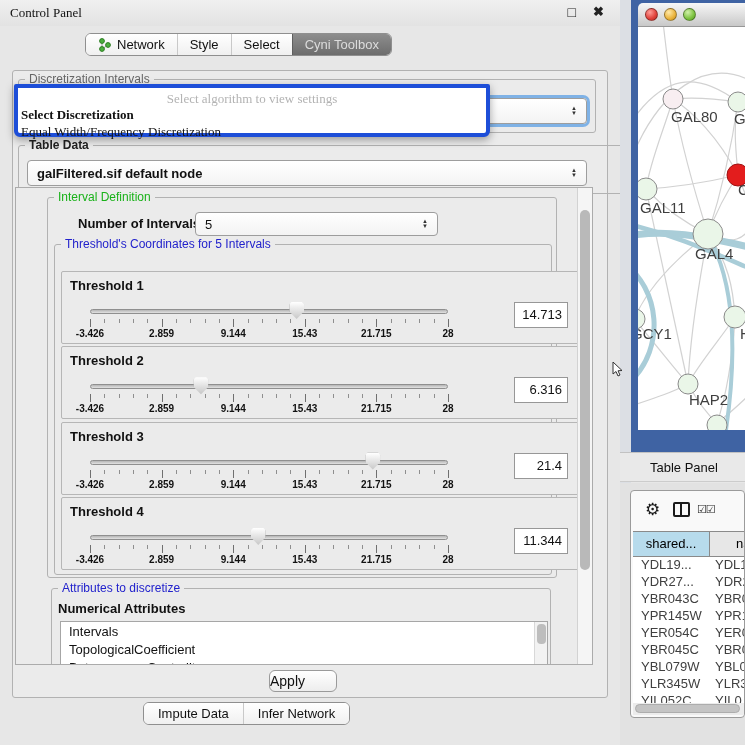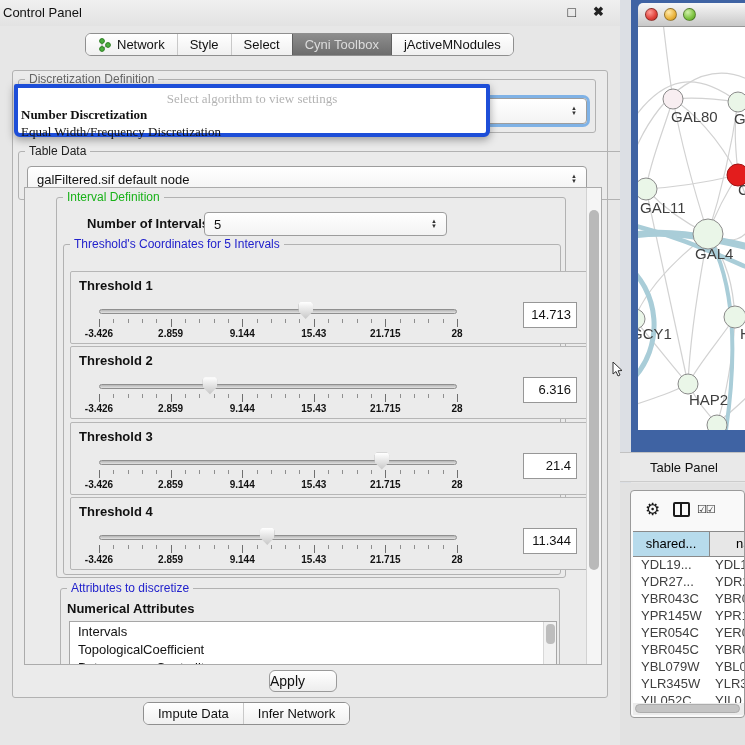--- a/index.html
+++ b/index.html
@@ -3,21 +3,21 @@
 <meta charset="utf-8">
 <style>
   * { margin:0; padding:0; box-sizing:border-box; }
   html,body { width:745px; height:745px; overflow:hidden; }
   body { font-family:"Liberation Sans", sans-serif; background:#e7e7e7; position:relative; }
 
   
   .left-panel { position:absolute; left:0; top:0; width:620px; height:745px; background:#e7e7e7; }
   .titlebar { position:absolute; left:0; top:0; width:100%; height:26px;
               background:linear-gradient(#f0f0f0,#e3e3e3); }
-  .titlebar .ttl { position:absolute; left:3px; top:5px; font-size:13px; color:#111; }
+  .titlebar .ttl { position:absolute; left:10px; top:5px; font-size:13px; color:#111;font-family:Liberation Serif, serif; }
   .win-ico { position:absolute; top:4px; font-size:13px; color:#222; font-weight:bold; cursor:default; }
   .float-ico { right:44px; font-weight:normal; font-size:14px; }
   .close-ico { right:16px; }
 
   .seg-bar { position:absolute; display:flex; border:1px solid #8f8f8f; border-radius:6px;
              overflow:hidden; background:#fdfdfd; }
   .seg { font-size:13px; color:#111; display:flex; align-items:center; justify-content:center;
          border-left:1px solid #c9c9c9; background:linear-gradient(#ffffff,#f0f0f0); white-space:nowrap; }
   .seg:first-child { border-left:none;align-items:center; }
   .seg.sel { background:linear-gradient(#8d8d8d,#6d6d6d); color:#dcdcdc; border-left-color:#5f5f5f; }
@@ -38,24 +38,24 @@
   .gtitle.green { color:#19b219; }
   .gtitle.blue { color:#2222cc; }
 
   .combo { position:absolute; background:linear-gradient(#ffffff,#f3f3f3); border:1px solid #9d9d9d;
            border-radius:4px; font-size:13px; color:#111; display:flex; align-items:center; padding:0 9px; }
   .stepper { margin-left:auto; display:flex; flex-direction:column; font-size:6px; color:#333; line-height:5px; }
   .focus-ring { box-shadow:0 0 0 3px #7fb2e6; }
 
   .disc-group { left:5px; top:8px; width:578px; height:54px; }
   .disc-combo { left:8px; top:18px; width:560px; height:26px; }
-  .td-group  { left:5px; top:80px; width:658px; height:49px; }
+  .td-group  { left:5px; top:74px; width:658px; height:49px;font-weight:bold; }
   .td-combo  { left:8px; top:14px; width:560px; height:26px; }
 
-  .scrollpanel { position:absolute; left:11px; top:116px; width:578px; height:478px;
+  .scrollpanel { position:absolute; left:2px; top:116px; width:578px; height:478px;
                  border:1px solid #ababab; background:#ebebeb; overflow:hidden; }
   .vscroll { position:absolute; right:0; top:0; bottom:0; width:15px; background:#f5f5f5; border-left:1px solid #d2d2d2; }
   .vthumb { position:absolute; left:2px; width:10px; border-radius:5px; background:#b9b9b9; }
 
   .interval-group { left:31px; top:9px; width:510px; height:381px; }
   .noi-label { position:absolute; left:30px; top:18px; font-size:13px; font-weight:bold; color:#111; }
   .noi-combo { left:147px; top:14px; width:243px; height:24px; }
   .thresh-group { left:6px; top:46px; width:498px; height:331px; }
 
   .tblock { position:absolute; left:6px; width:526px; height:73px; background:#ebebeb;
@@ -159,29 +159,26 @@
     </div>
     <div class="seg">
         <span>Style</span>
       </div>
     <div class="seg">
         <span>Select</span>
       </div>
     <div class="seg sel">
         <span>Cyni Toolbox</span>
       </div>
-    <div class="seg">
-        <span>jActiveMNodules</span>
-      </div>
   </div>
 
   <div class="outer-box">
 
     <div class="group disc-group">
-      <span class="gtitle gray">Discretization Definition</span>
+      <span class="gtitle gray">Discretization Intervals</span>
       <div class="combo disc-combo focus-ring">
         <span class="stepper">
             <span>▲</span>
             <span>▼</span>
           </span>
       </div>
     </div>
 
     <div class="group td-group">
       <span class="gtitle">Table Data</span>
@@ -306,21 +303,21 @@
         <span>Impute Data</span>
       </div>
     <div class="seg">
         <span>Infer Network</span>
       </div>
   </div>
 </div>
 
 <div class="popup">
   <div class="hint">Select algorithm to view settings</div>
-  <div class="opt b">Number Discretization</div>
+  <div class="opt b">Select Discretization</div>
   <div class="opt">Equal Width/Frequency Discretization</div>
 </div>
 
 <div class="divider"></div>
 
 <div class="net-frame">
   <div class="net-win">
     <div class="net-titlebar">
       <div class="light red"></div>
       <div class="light yellow"></div>

